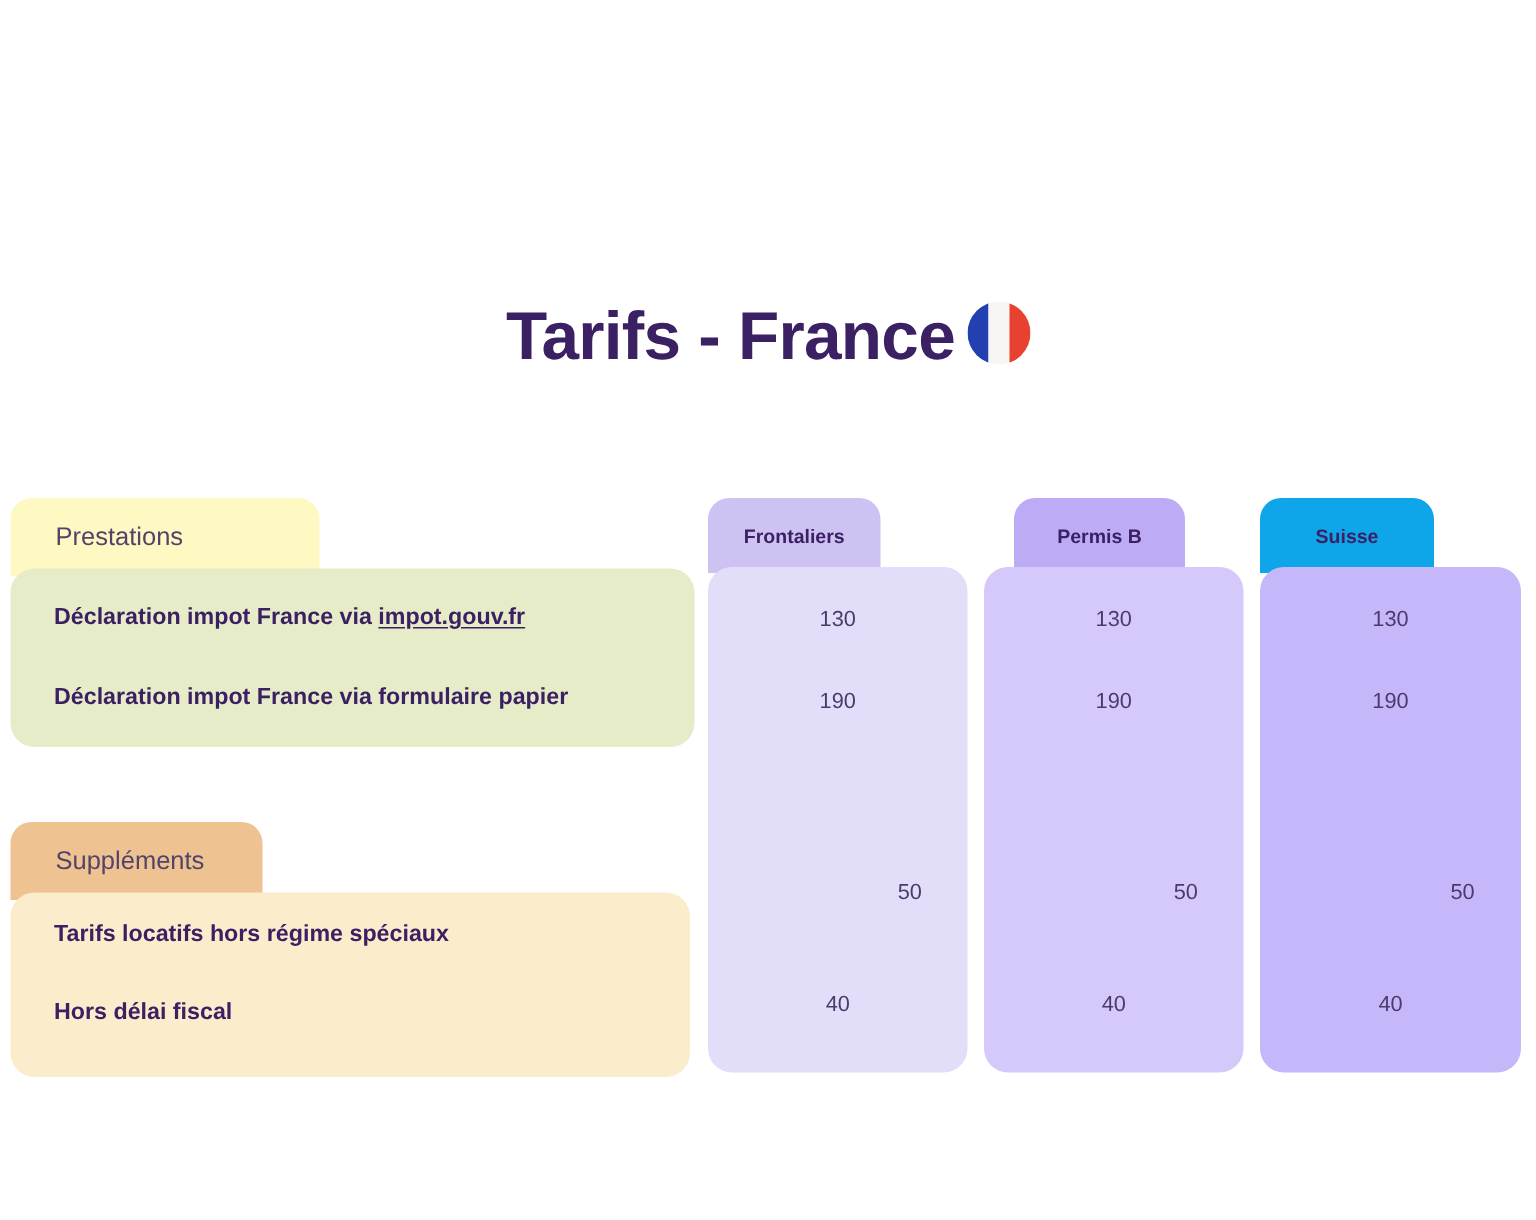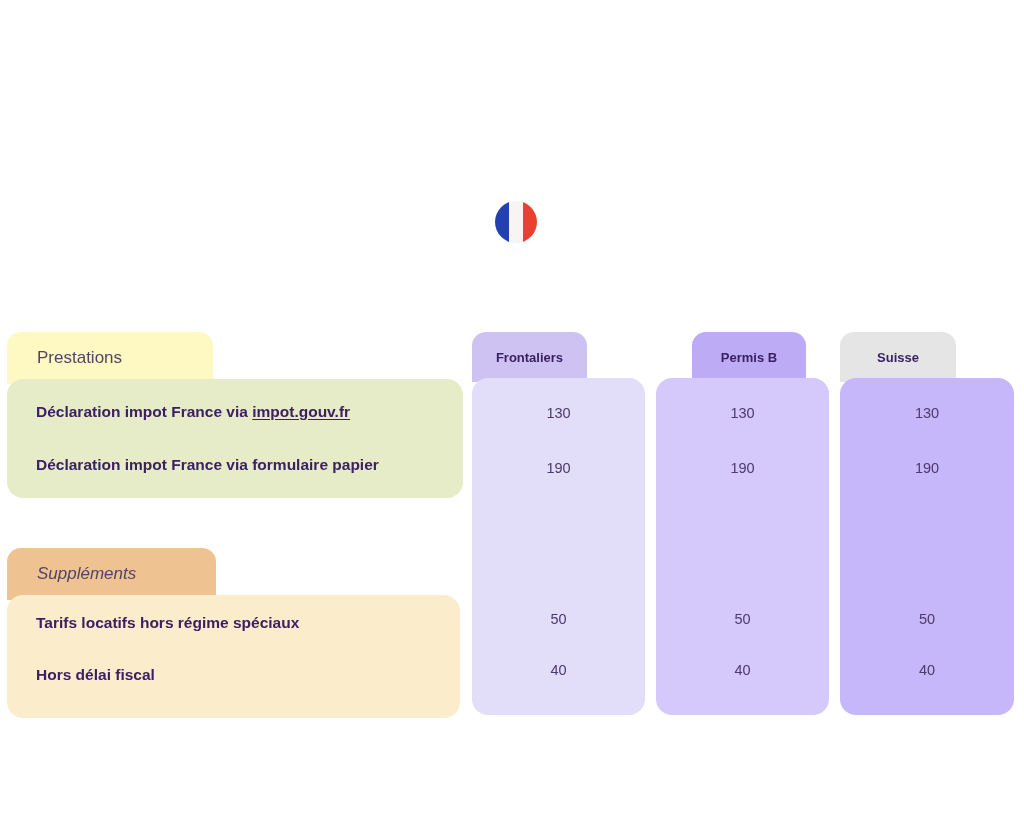--- a/index.html
+++ b/index.html
@@ -91,23 +91,22 @@
     background: #fef9c3;
   }
   #prestations-card {
     left: 7px;  top: 379px;  width: 456px; height: 119px;
     background: #e7ecc8;
   }
   #presta-row-0 { top: 403px; }
   #presta-row-1 { top: 456px; }
 
   #supplements-tab {
-    left: 7px;  top: 548px;  width: 209px; height: 52px;
+    left: 7px;  top: 548px;  width: 168px; height: 52px;
     background: #eec391;
-    font-style: italic;
   }
   #supplements-card {
     left: 7px;  top: 595px;  width: 453px; height: 123px;
     background: #fbeccb;
   }
   #supp-row-0 { top: 614px; }
   #supp-row-1 { top: 666px; }
 
   
   .col-tab {
@@ -126,50 +125,50 @@
   }
   .col-val {
     position: absolute;
     width: 100%;
     text-align: center;
     font-size: 14.5px;
     color: #4b3a6b;
   }
   .col-val.v0 { top: 405px; }
   .col-val.v1 { top: 460px; }
-  .col-val.v2 { top: 611px; }
+  .col-val.v2 { top: 587px; padding-left: 48px; }
   .col-val.v3 { top: 662px; }
 
   
   #col-frontaliers-tab  { left: 472px; top: 332px; width: 115px; background: #cec2f3; }
   #col-frontaliers-card { left: 472px; width: 173px; background: #e2ddf9; }
   #col-frontaliers-vals { left: 472px; width: 173px; }
 
   
-  #col-permisb-tab  { left: 692px; top: 332px; width: 114px; background: #bdabf6; }
+  #col-permisb-tab  { left: 676px; top: 332px; width: 114px; background: #bdabf6; }
   #col-permisb-card { left: 656px; width: 173px; background: #d4c9fa; }
   #col-permisb-vals { left: 656px; width: 173px; }
 
   
-  #col-suisse-tab  { left: 840px; top: 332px; width: 116px; background: #e5e5e5; }
+  #col-suisse-tab  { left: 840px; top: 332px; width: 116px; background: #0ea5e9; }
   #col-suisse-card { left: 840px; width: 174px; background: #c6b6fa; }
   #col-suisse-vals { left: 840px; width: 174px; }
 
   .vals-layer {
     position: absolute;
     top: 0;
     height: 648px;
     pointer-events: none;
   }
 </style>
 </head>
 <body>
 
 <div id="page-title">
-  <span class="flag-icon"><i class="b"></i><i class="w"></i><i class="r"></i></span>
+  <span>Tarifs - France</span><span class="flag-icon"><i class="b"></i><i class="w"></i><i class="r"></i></span>
 </div>
 
 <div class="tab" id="prestations-tab">
   <span class="tab-label section-tab-label">Prestations</span>
 </div>
 <div class="card" id="prestations-card"></div>
 <div class="row-label" id="presta-row-0"><span>Déclaration impot France via </span><u>impot.gouv.fr</u></div>
 <div class="row-label" id="presta-row-1">Déclaration impot France via formulaire papier</div>
 
 <div class="tab" id="supplements-tab">

